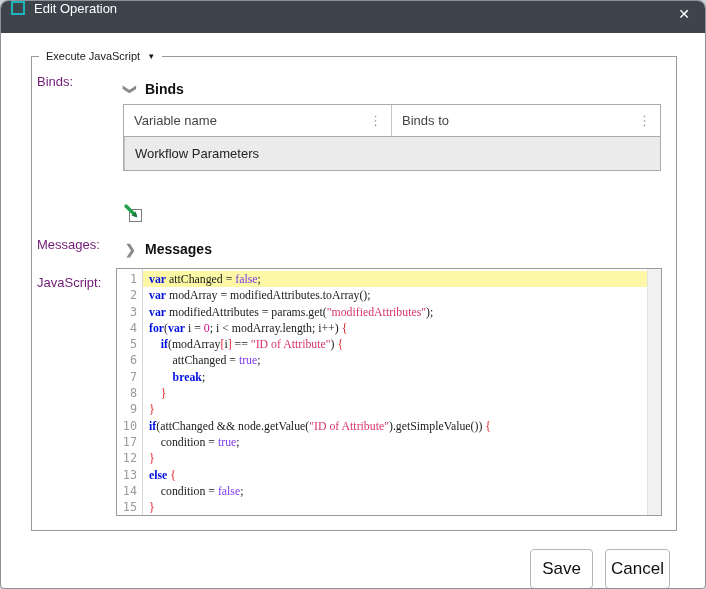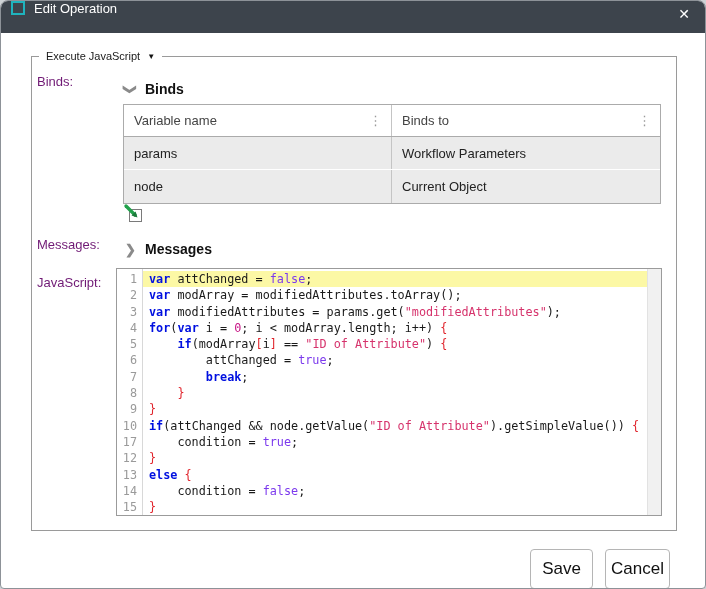--- a/index.html
+++ b/index.html
@@ -61,21 +61,21 @@
   .editor {
     position:absolute; left:115px; top:267px; width:546px; height:248px;
     border:1px solid #9b9b9b; background:#fff; display:flex;
     font-family:"DejaVu Sans Mono", "Liberation Mono", monospace;
     font-size:11.8px; line-height:16.3px; overflow:hidden;
   }
   .gutter {
     width:26px; flex-shrink:0; padding:2px 5px 0 0; text-align:right;
     color:#9a9a9a; border-right:1px solid #d8d8d8; background:#fff;
   }
-  .code { flex:1; padding:2px 0 0 6px; white-space:pre; overflow:hidden; }
+  .code { flex:1; padding:2px 0 0 6px; white-space:pre; overflow:hidden;font-family:Liberation Serif, serif; }
   .code-line { height:16.3px; }
   .code-line.hl { background:#FCF8A5; margin-left:-6px; padding-left:6px; }
   .vscroll { width:14px; flex-shrink:0; background:#f1f1f1; border-left:1px solid #e2e2e2; }
 
   .tk-k { color:#0010E0; font-weight:bold; }
   .tk-a { color:#7C3AED; }
   .tk-s { color:#D6336C; }
   .tk-n { color:#C71585; }
   .tk-b { color:#E0242C; }
   .tk-p { color:#1a1a1a; }
@@ -118,26 +118,21 @@
         <span>Variable name</span>
         <span class="kebab">⋮</span>
       </div>
       <div class="th c1">
         <span>Binds to</span>
         <span class="kebab">⋮</span>
       </div>
     </div>
     <div>
         <div class="tr">
-          <div class="td c0">params</div>
           <div class="td c1">Workflow Parameters</div>
-        </div>
-        <div class="tr">
-          <div class="td c0">node</div>
-          <div class="td c1">Current Object</div>
         </div>
       </div>
   </div>
 
   <div class="export-btn">
     <svg width="22" height="22" viewBox="0 0 22 22">
       <rect x="6.5" y="6.5" width="12" height="12" fill="#ffffff" stroke="#7a7a7a" stroke-width="1"></rect>
       <path d="M3 3 L12 12" stroke="#21A14B" stroke-width="3.4" stroke-linecap="round"></path>
       <polygon points="14.5,14.5 8.5,12.6 12.6,8.5" fill="#1c7a3c"></polygon>
     </svg>

